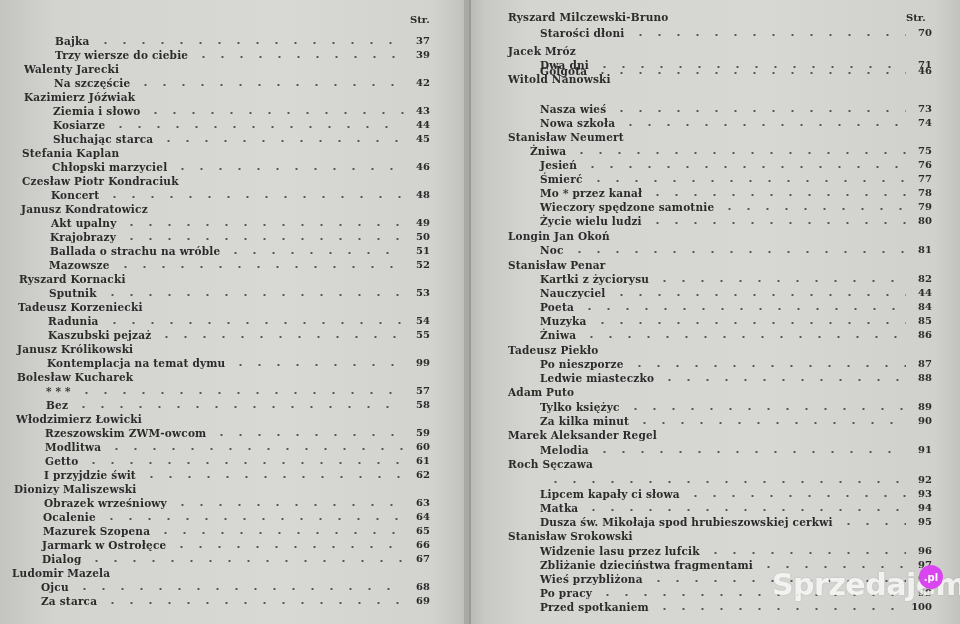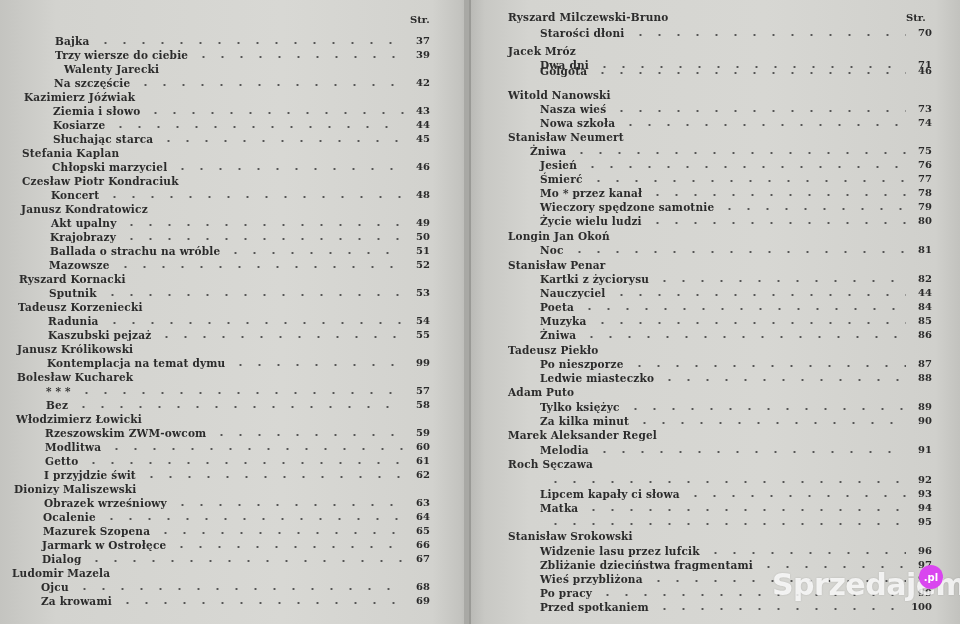--- a/index.html
+++ b/index.html
@@ -59,21 +59,21 @@
         <div class="row poem" style="top: 34px; left: 55px; width: 375px;">
           <span class="title">Bajka</span>
           <span class="dots"></span>
           <span class="pg">37</span>
         </div>
         <div class="row poem" style="top: 48px; left: 55px; width: 375px;">
           <span class="title">Trzy wiersze do ciebie</span>
           <span class="dots"></span>
           <span class="pg">39</span>
         </div>
-        <div class="row author" style="top: 62px; left: 24px; margin-left: 40px;">
+        <div class="row author" style="top: 62px; left: 24px;">
           <span class="name">Walenty Jarecki</span>
         </div>
         <div class="row poem" style="top: 76px; left: 54px; width: 376px;">
           <span class="title">Na szczęście</span>
           <span class="dots"></span>
           <span class="pg">42</span>
         </div>
         <div class="row author" style="top: 90px; left: 24px;">
           <span class="name">Kazimierz Jóźwiak</span>
         </div>
@@ -226,21 +226,21 @@
         </div>
         <div class="row author" style="top: 566px; left: 12px;">
           <span class="name">Ludomir Mazela</span>
         </div>
         <div class="row poem" style="top: 580px; left: 41px; width: 389px;">
           <span class="title">Ojcu</span>
           <span class="dots"></span>
           <span class="pg">68</span>
         </div>
         <div class="row poem" style="top: 594px; left: 41px; width: 389px;">
-          <span class="title">Za krowami</span>
+          <span class="title">Za starca</span>
           <span class="dots"></span>
           <span class="pg">69</span>
         </div>
       </div>
     <div class="edge"></div>
   </div>
   <div class="page page-right">
     <div class="str-label" style="left:436px; top:12px;">Str.</div>
     <div class="toc" id="toc-right">
         <div class="row author" style="top: 10px; left: 38px;">
@@ -257,21 +257,21 @@
         <div class="row poem" style="top: 58px; left: 70px; width: 392px;">
           <span class="title">Dwa dni</span>
           <span class="dots"></span>
           <span class="pg">71</span>
         </div>
         <div class="row poem" style="top: 64px; left: 70px; width: 392px;">
           <span class="title">Golgota</span>
           <span class="dots"></span>
           <span class="pg">46</span>
         </div>
-        <div class="row author" style="top: 88px; left: 38px;">
+        <div class="row author" style="top: 72px; left: 38px;">
           <span class="name">Witold Nanowski</span>
         </div>
         <div class="row poem" style="top: 102px; left: 70px; width: 392px;">
           <span class="title">Nasza wieś</span>
           <span class="dots"></span>
           <span class="pg">73</span>
         </div>
         <div class="row poem" style="top: 116px; left: 70px; width: 392px;">
           <span class="title">Nowa szkoła</span>
           <span class="dots"></span>
@@ -391,20 +391,21 @@
           <span class="title">Lipcem kapały ci słowa</span>
           <span class="dots"></span>
           <span class="pg">93</span>
         </div>
         <div class="row poem" style="top: 501px; left: 70px; width: 392px;">
           <span class="title">Matka</span>
           <span class="dots"></span>
           <span class="pg">94</span>
         </div>
         <div class="row poem" style="top: 515px; left: 70px; width: 392px;">
+          <span class="title">Dusza św. Mikołaja spod hrubieszowskiej cerkwi</span>
           <span class="dots"></span>
           <span class="pg">95</span>
         </div>
         <div class="row author" style="top: 529px; left: 38px;">
           <span class="name">Stanisław Srokowski</span>
         </div>
         <div class="row poem" style="top: 544px; left: 70px; width: 392px;">
           <span class="title">Widzenie lasu przez lufcik</span>
           <span class="dots"></span>
           <span class="pg">96</span>

